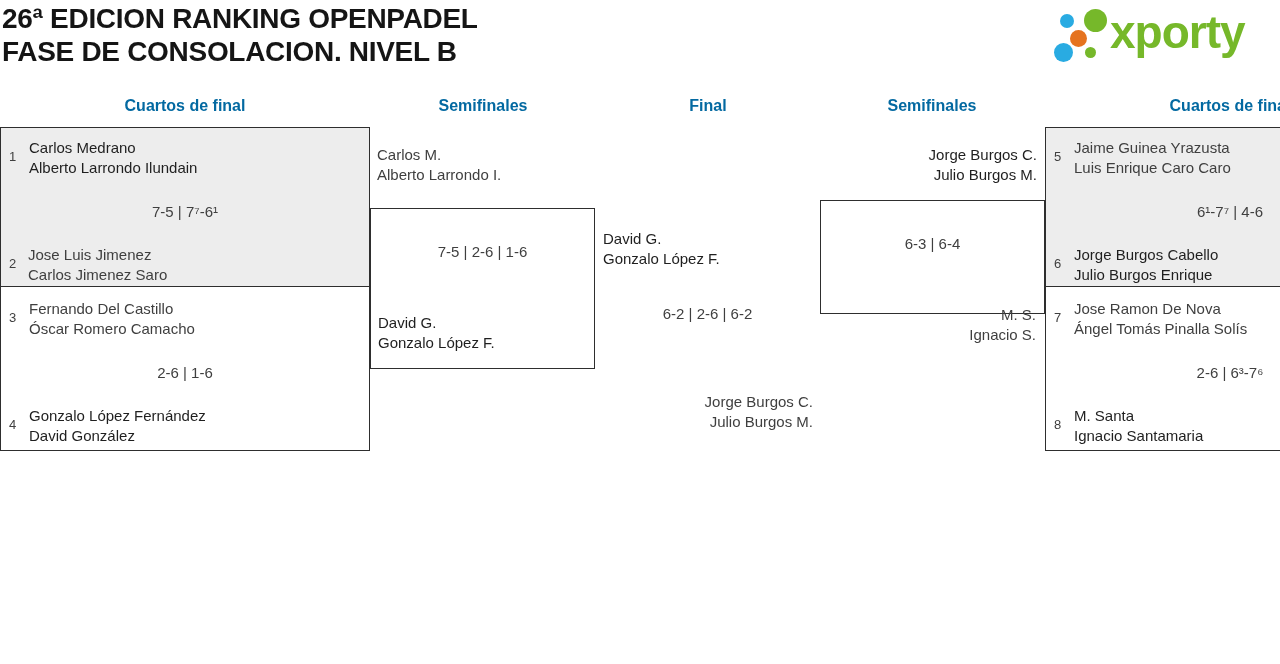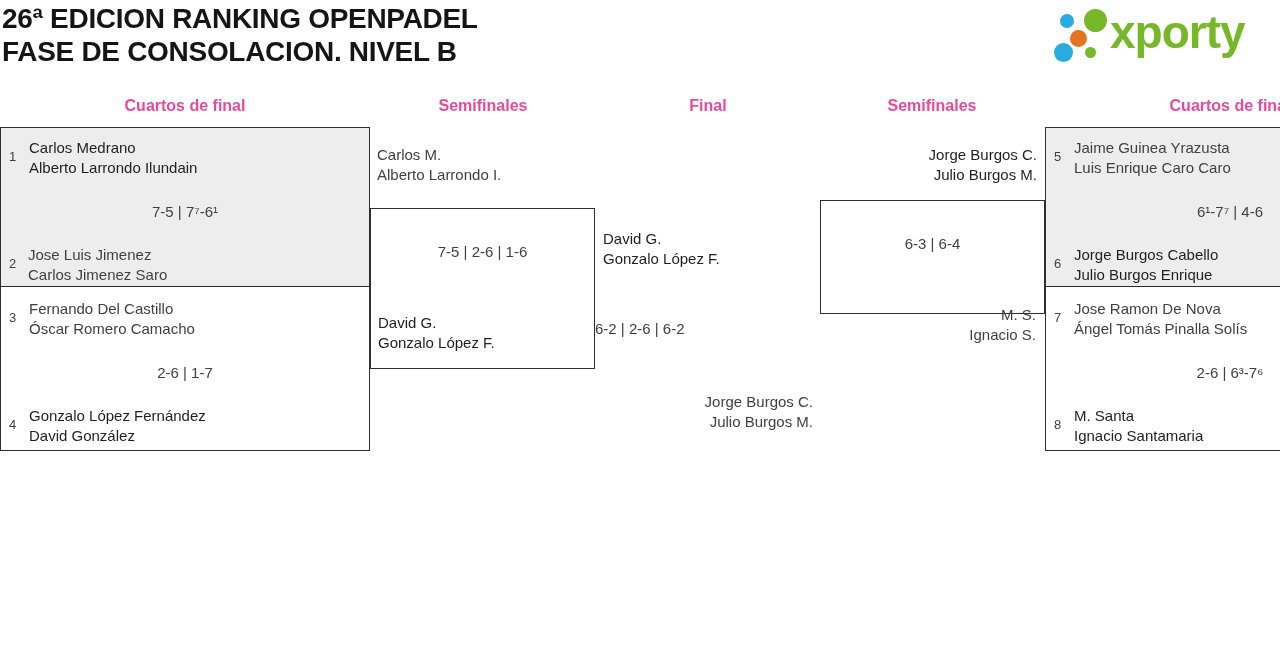--- a/index.html
+++ b/index.html
@@ -14,33 +14,33 @@
   .dot{position:absolute;border-radius:50%;}
   .dot-blue-sm {left:15px;top:14px;width:14px;height:14px;background:#29abe2;}
   .dot-green-lg{left:39px;top:9px;width:23px;height:23px;background:#76b82a;}
   .dot-orange  {left:25px;top:30px;width:17px;height:17px;background:#e5731f;}
   .dot-blue-lg {left:9px;top:43px;width:19px;height:19px;background:#29abe2;}
   .dot-green-sm{left:40px;top:47px;width:11px;height:11px;background:#76b82a;}
   .logo-text{position:absolute;left:65px;top:0;font-size:46px;line-height:64px;
              font-weight:700;color:#76b82a;letter-spacing:-1px;}
   
   .col-header{position:absolute;top:97px;transform:translateX(-50%);
-              font-size:16px;font-weight:600;color:#ec4899;white-space:nowrap;}
+              font-size:16px;font-weight:600;color:#0369a1;white-space:nowrap;}
   
   .box{position:absolute;box-sizing:border-box;border:1.5px solid #2e2e2e;background:#fff;}
   .box.gray{background:#ededed;}
   .box.no-top{border-top:0;}
   .seed{position:absolute;left:8px;font-size:13px;line-height:19px;color:#3f3f3f;}
   .team{position:absolute;font-size:15px;line-height:19.5px;color:#3f3f3f;white-space:nowrap;}
   .team.bold{font-weight:400;color:#1f1f1f;}
   .team.right{text-align:right;}
   .score{position:absolute;left:0;width:100%;text-align:center;font-size:15px;
          line-height:19px;color:#3f3f3f;white-space:nowrap;}
   .standalone{position:absolute;}
-  .final-score{position:absolute;left:595px;top:319px;width:225px;text-align:left;
+  .final-score{position:absolute;left:595px;top:304px;width:225px;text-align:center;
                font-size:15px;line-height:19px;color:#3f3f3f;}
 </style>
 </head>
 <body>
 
 <div class="page">
 
   <div class="title">
     <div>26ª EDICION RANKING OPENPADEL</div>
     <div>FASE DE CONSOLACION. NIVEL B</div>
@@ -74,21 +74,21 @@
       <div>Carlos Jimenez Saro</div>
     </div>
   </div>
 
   <div class="box no-top" style="left:0;top:287px;width:370px;height:164px">
     <span class="seed" style="top:21px">3</span>
     <div class="team" style="left:28px;top:12px">
       <div>Fernando Del Castillo</div>
       <div>Óscar Romero Camacho</div>
     </div>
-    <div class="score" style="top:76px">2-6 | 1-7</div>
+    <div class="score" style="top:76px">2-6 | 1-6</div>
     <span class="seed" style="top:128px">4</span>
     <div class="team bold" style="left:28px;top:119px">
       <div>Gonzalo López Fernández</div>
       <div>David González</div>
     </div>
   </div>
 
   <div class="team standalone" style="left:377px;top:145px">
     <div>Carlos M.</div>
     <div>Alberto Larrondo I.</div>

